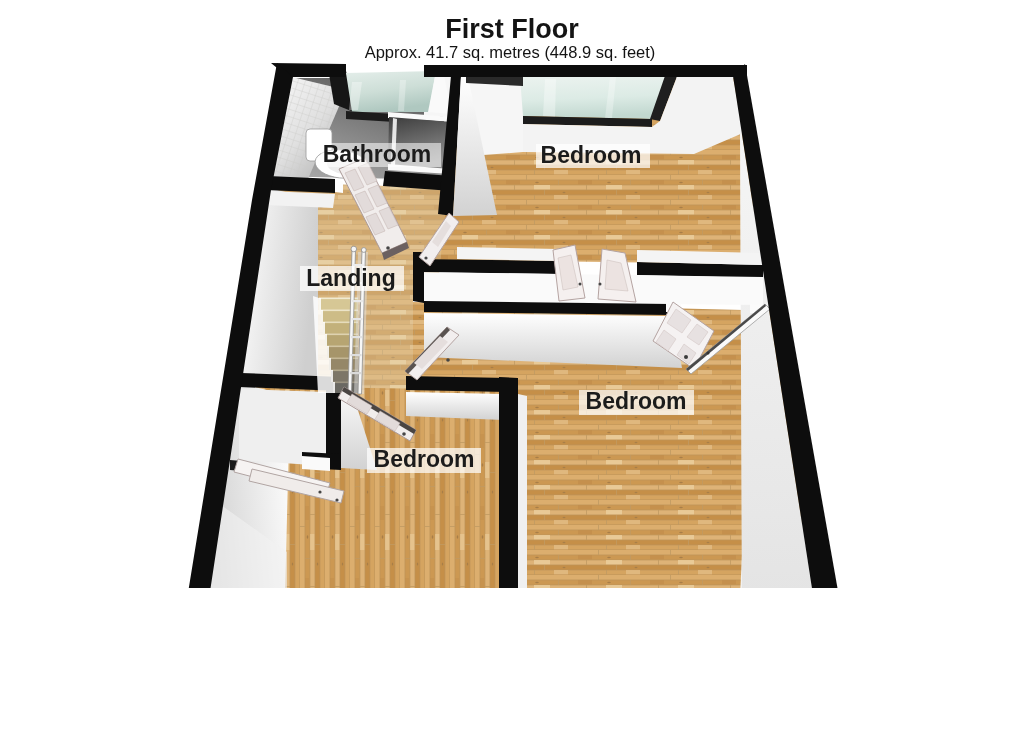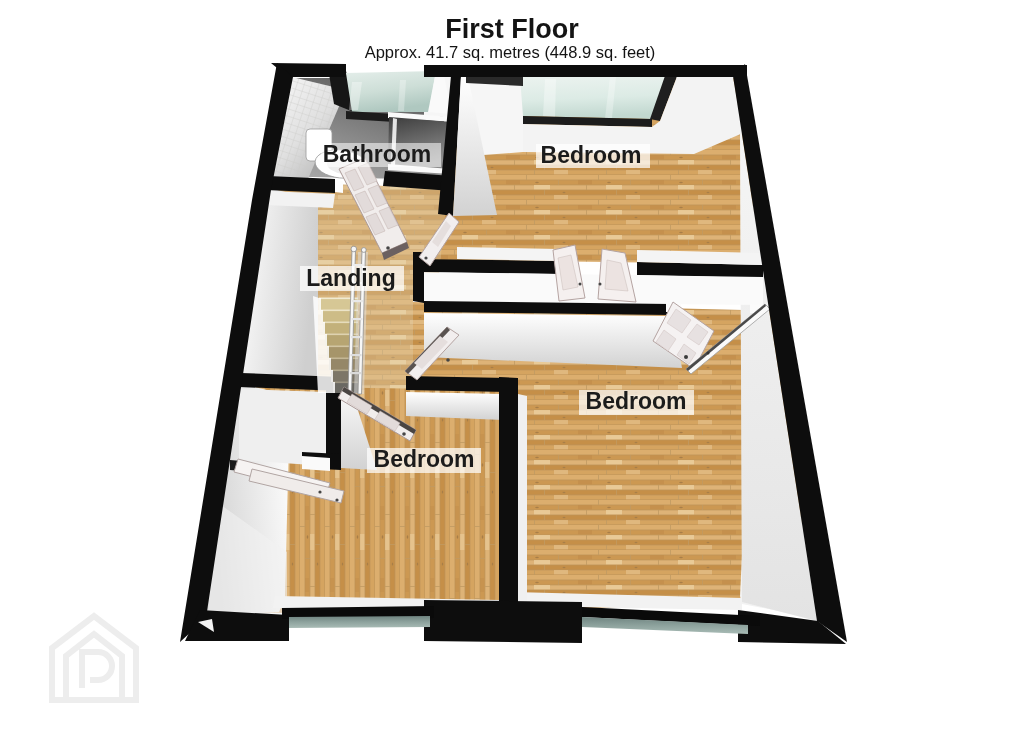--- a/index.html
+++ b/index.html
@@ -1,16 +1,16 @@
 <!DOCTYPE html>
 <html><head>
 <meta charset="utf-8">
 <style>
   html,body{margin:0;padding:0;background:#ffffff;}
-  .page{width:1024px;height:744px;position:relative;font-family:"Liberation Sans", sans-serif;}
+  .page{width:1024px;height:588px;position:relative;font-family:"Liberation Sans", sans-serif;}
   svg{display:block;}
 </style>
 </head>
 <body>
 <div class="page">
 <svg width="1024" height="744" viewBox="0 0 1024 744" xmlns="http://www.w3.org/2000/svg">
 <defs>
   <linearGradient id="glass" x1="0" y1="0" x2="0.15" y2="1">
     <stop offset="0" stop-color="#eef4f1"></stop>
     <stop offset="0.6" stop-color="#dcebe5"></stop>

